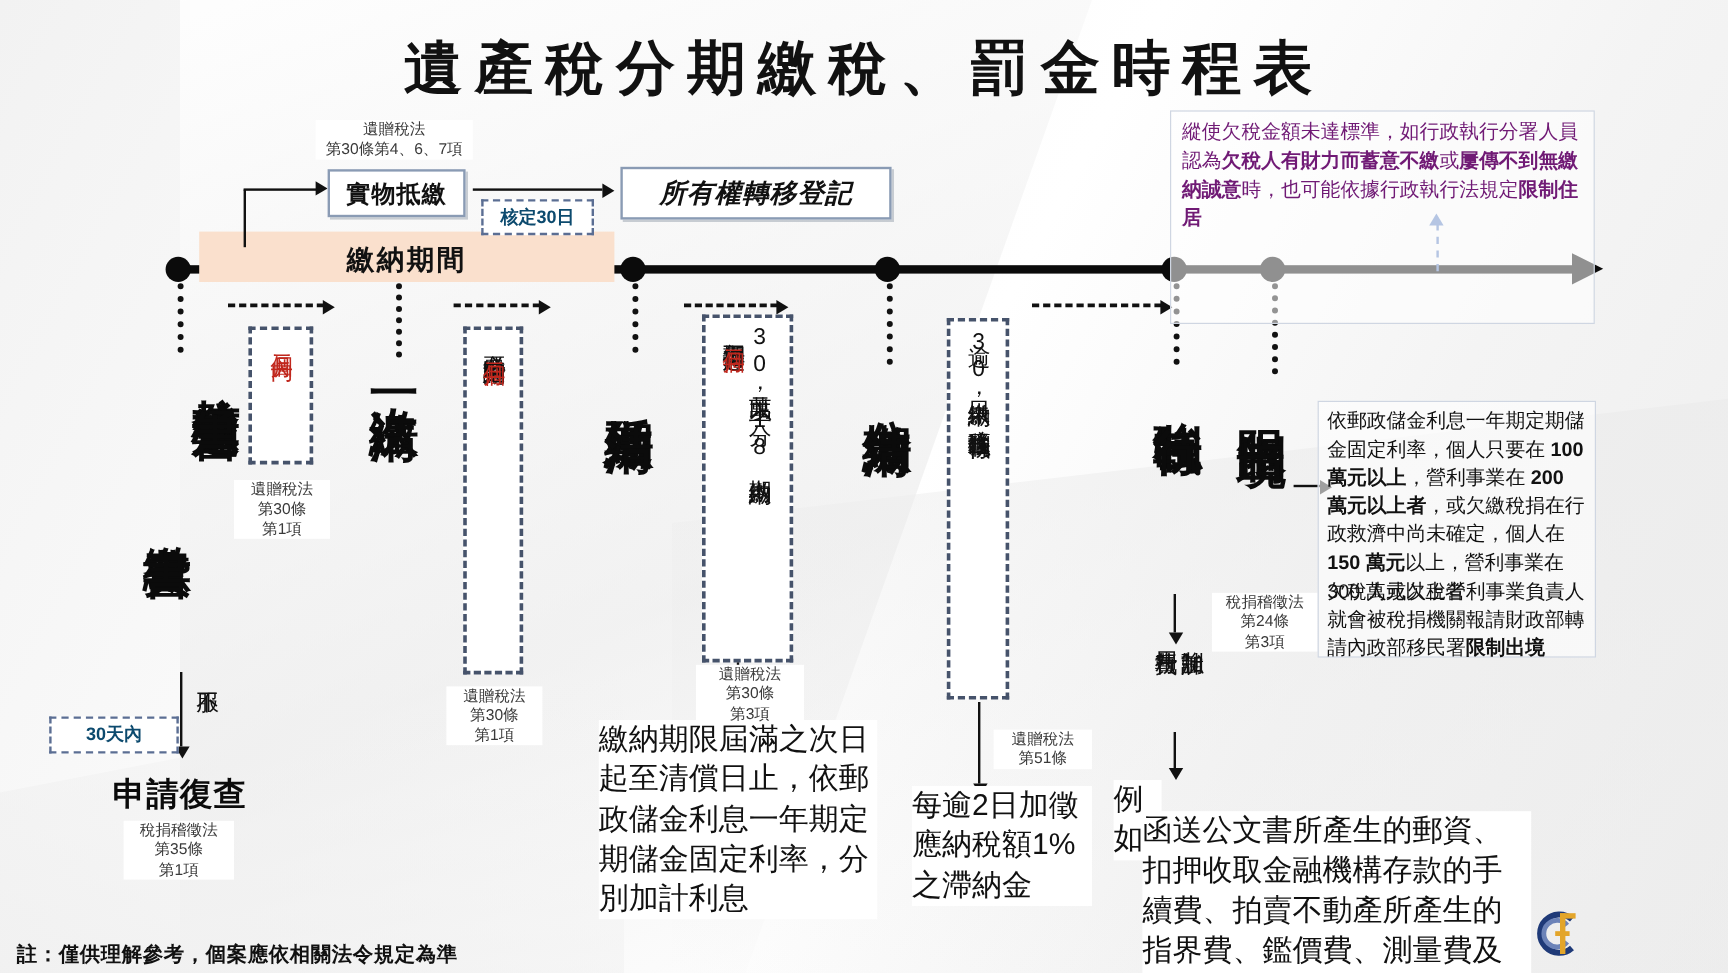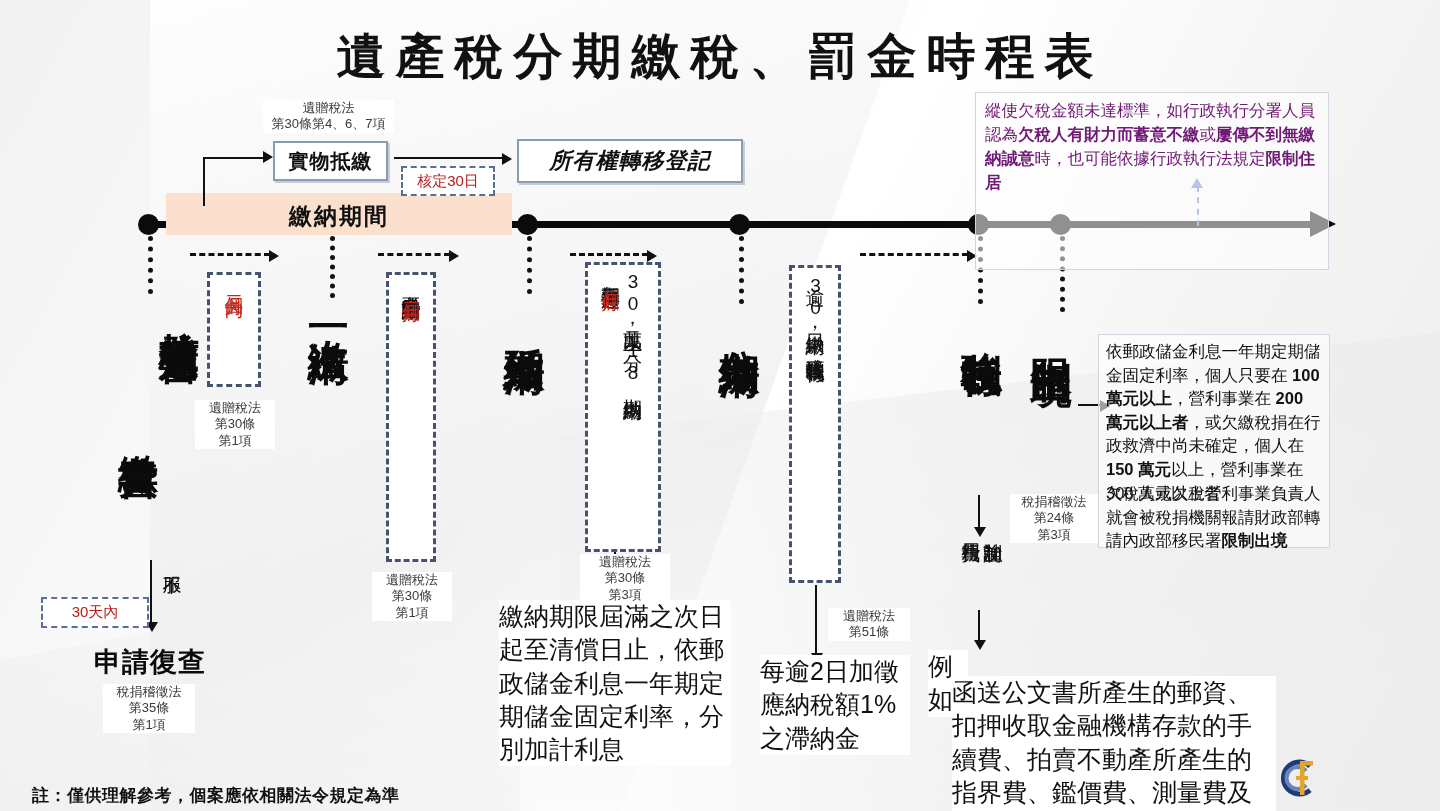--- a/index.html
+++ b/index.html
@@ -46,21 +46,21 @@
   .solidbox{position:absolute;border:2px solid #8a9bb4;background:#ffffff;
      box-shadow:2px 2px 0 rgba(140,150,165,.45);
      display:flex;align-items:center;justify-content:center;
      font-weight:bold;color:#111;}
   #box-inkind{left:273px;top:141px;width:111px;height:36px;font-size:20px;letter-spacing:1px;text-align:center;}
   #box-transfer{left:517px;top:139px;width:222px;height:40px;font-size:22px;letter-spacing:1px;font-style:italic;}
 
   
   .chip{position:absolute;border:2px dashed #5b6e93;background:#ffffff;
      display:flex;align-items:center;justify-content:center;
-     font-size:15px;font-weight:normal;color:#b91c1c;}
+     font-size:15px;font-weight:bold;color:#0c4a6e;}
   #chip-30day{left:401px;top:166px;width:90px;height:26px;}
   #chip-30tian{left:41px;top:597px;width:104px;height:27px;}
 
   
   .vdot{position:absolute;width:0;border-left:5px dotted #111;}
 
   
   .harrow{position:absolute;height:0;border-top:3px dashed #111;}
   .harrow:after{content:"";position:absolute;right:-9px;top:-6px;width:0;height:0;
     border-top:6px solid transparent;border-bottom:6px solid transparent;border-left:10px solid #111;}
@@ -118,21 +118,21 @@
   .rarrow:after{content:"";position:absolute;right:-10px;top:-6px;width:0;height:0;
     border-top:6px solid transparent;border-bottom:6px solid transparent;border-left:10px solid #111;}
 
   
   #elbow-v{position:absolute;left:203px;top:158px;width:0;height:48px;border-left:2px solid #111;}
   #elbow-h{position:absolute;left:203px;top:157px;width:62px;height:0;border-top:2px solid #111;}
   #elbow-head{position:absolute;left:263px;top:151px;width:0;height:0;
     border-top:6px solid transparent;border-bottom:6px solid transparent;border-left:10px solid #111;}
 
   
-  #footnote{position:absolute;left:14px;top:784px;font-size:17px;font-weight:bold;color:#111;letter-spacing:.5px;margin-left:18px;}
+  #footnote{position:absolute;left:14px;top:784px;font-size:17px;font-weight:bold;color:#111;letter-spacing:.5px;}
 
   
   #logo{position:absolute;left:1272px;top:752px;width:160px;height:52px;display:flex;align-items:center;gap:7px;}
   #logo-text{display:flex;flex-direction:column;line-height:1.0;}
   #logo-text .l1,#logo-text .l2,#logo-text .l3{
     font-family:"Liberation Serif","DejaVu Serif",serif;
     font-size:14.5px;font-weight:bold;color:#1f3a78;letter-spacing:.6px;}
   #logo-text .l4{font-size:11px;font-weight:bold;color:#1f3a78;margin-top:2px;letter-spacing:1px;}
 
   

